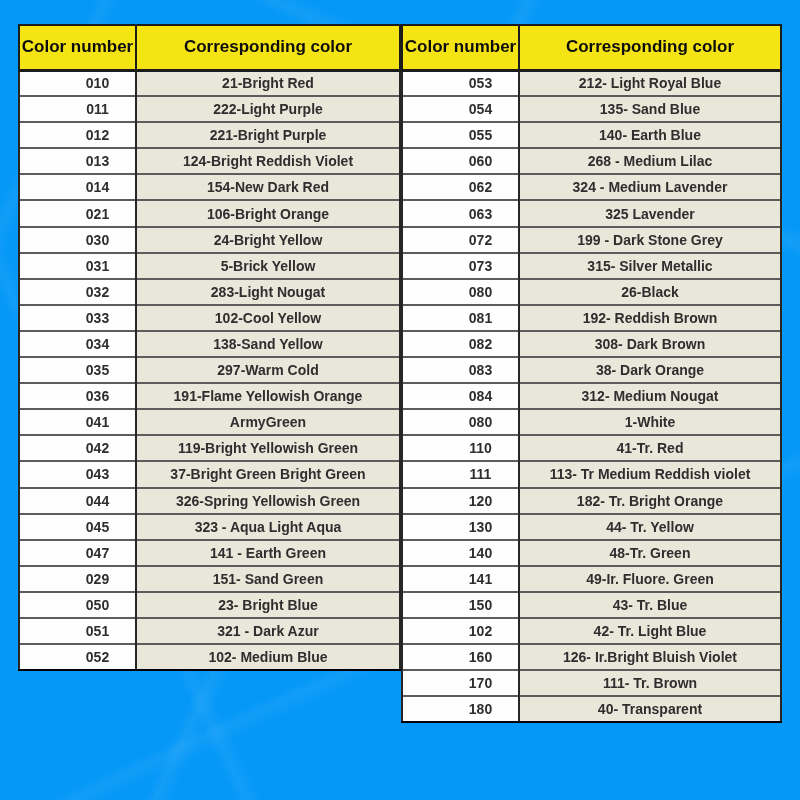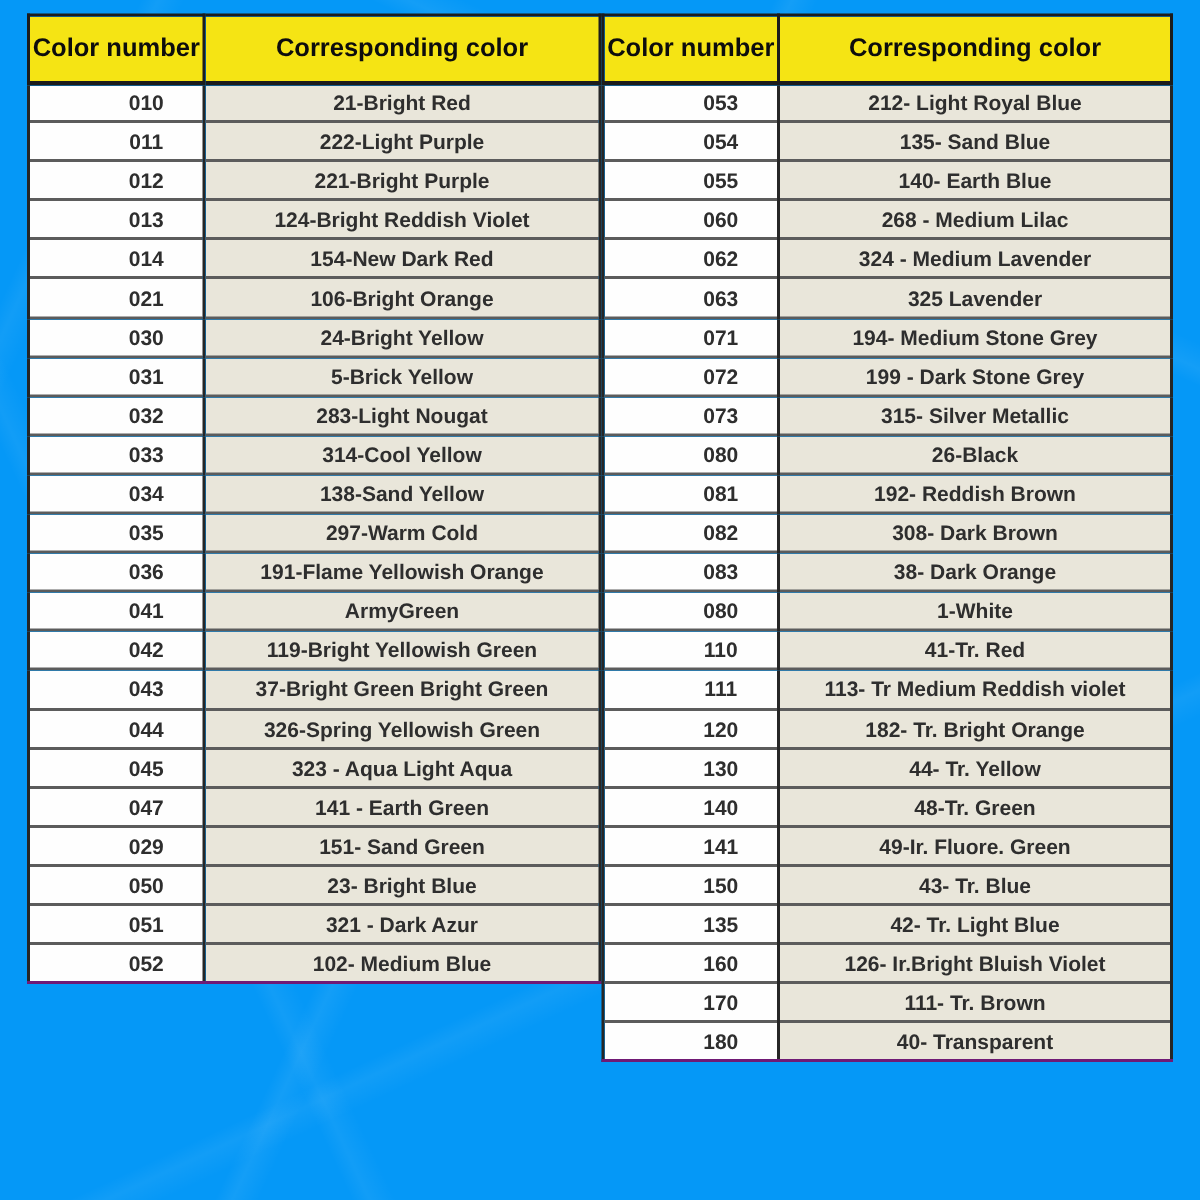--- a/index.html
+++ b/index.html
@@ -30,21 +30,21 @@
     background-image:
       linear-gradient(115deg, transparent 44%, rgba(255,255,255,0.06) 45%, transparent 46.5%),
       linear-gradient(65deg,  transparent 20%, rgba(255,255,255,0.05) 21%, transparent 22.5%),
       linear-gradient(155deg, transparent 70%, rgba(255,255,255,0.05) 71%, transparent 72.5%),
       linear-gradient(25deg,  transparent 78%, rgba(255,255,255,0.06) 79%, transparent 80.5%),
       linear-gradient(115deg, transparent 8%,  rgba(255,255,255,0.05) 9%,  transparent 10.5%);
     pointer-events:none;
   }
   table{
     position:absolute;
-    top:9px;
+    top:24px;
     border-collapse:collapse;
     table-layout:fixed;
   }
   #table-left{left:18px;width:383px;}
   #table-right{left:401px;width:381px;}
   th,td{
     text-align:center;
     vertical-align:middle;
     overflow:hidden;
     white-space:nowrap;
@@ -61,21 +61,21 @@
   td{
     height:26.1px;
     font-size:14px;
     font-weight:bold;
     color:var(--text);
     border-left:2px solid #262626;
     border-right:2px solid #262626;
     border-top:2px solid var(--border-row);
     border-bottom:1px solid var(--border-row);
   }
-  tbody tr:last-child td{border-bottom:2px solid #701a75;margin-left:20px;}
+  tbody tr:last-child td{border-bottom:2px solid #000000;margin-left:20px;}
   td.col-num{background:var(--cell-num-bg);padding-left:40px;}
   td.col-color{background:var(--cell-color-bg);}
   .col-num{width:117px;}
 </style>
 </head>
 <body>
 
 <div class="canvas">
   <div class="bg-pattern"></div>
 
@@ -118,21 +118,21 @@
         <tr>
           <td class="col-num">031</td>
           <td class="col-color">5-Brick Yellow</td>
         </tr>
         <tr>
           <td class="col-num">032</td>
           <td class="col-color">283-Light Nougat</td>
         </tr>
         <tr>
           <td class="col-num">033</td>
-          <td class="col-color">314-Cool Yellow</td>
+          <td class="col-color">102-Cool Yellow</td>
         </tr>
         <tr>
           <td class="col-num">034</td>
           <td class="col-color">138-Sand Yellow</td>
         </tr>
         <tr>
           <td class="col-num">035</td>
           <td class="col-color">297-Warm Cold</td>
         </tr>
         <tr>
@@ -208,24 +208,20 @@
         </tr>
         <tr>
           <td class="col-num">062</td>
           <td class="col-color">324 - Medium Lavender</td>
         </tr>
         <tr>
           <td class="col-num">063</td>
           <td class="col-color">325 Lavender</td>
         </tr>
         <tr>
-          <td class="col-num">071</td>
-          <td class="col-color">194- Medium Stone Grey</td>
-        </tr>
-        <tr>
           <td class="col-num">072</td>
           <td class="col-color">199 - Dark Stone Grey</td>
         </tr>
         <tr>
           <td class="col-num">073</td>
           <td class="col-color">315- Silver Metallic</td>
         </tr>
         <tr>
           <td class="col-num">080</td>
           <td class="col-color">26-Black</td>
@@ -236,20 +232,24 @@
         </tr>
         <tr>
           <td class="col-num">082</td>
           <td class="col-color">308- Dark Brown</td>
         </tr>
         <tr>
           <td class="col-num">083</td>
           <td class="col-color">38- Dark Orange</td>
         </tr>
         <tr>
+          <td class="col-num">084</td>
+          <td class="col-color">312- Medium Nougat</td>
+        </tr>
+        <tr>
           <td class="col-num">080</td>
           <td class="col-color">1-White</td>
         </tr>
         <tr>
           <td class="col-num">110</td>
           <td class="col-color">41-Tr. Red</td>
         </tr>
         <tr>
           <td class="col-num">111</td>
           <td class="col-color">113- Tr Medium Reddish violet</td>
@@ -268,21 +268,21 @@
         </tr>
         <tr>
           <td class="col-num">141</td>
           <td class="col-color">49-Ir. Fluore. Green</td>
         </tr>
         <tr>
           <td class="col-num">150</td>
           <td class="col-color">43- Tr. Blue</td>
         </tr>
         <tr>
-          <td class="col-num">135</td>
+          <td class="col-num">102</td>
           <td class="col-color">42- Tr. Light Blue</td>
         </tr>
         <tr>
           <td class="col-num">160</td>
           <td class="col-color">126- Ir.Bright Bluish Violet</td>
         </tr>
         <tr>
           <td class="col-num">170</td>
           <td class="col-color">111- Tr. Brown</td>
         </tr>

